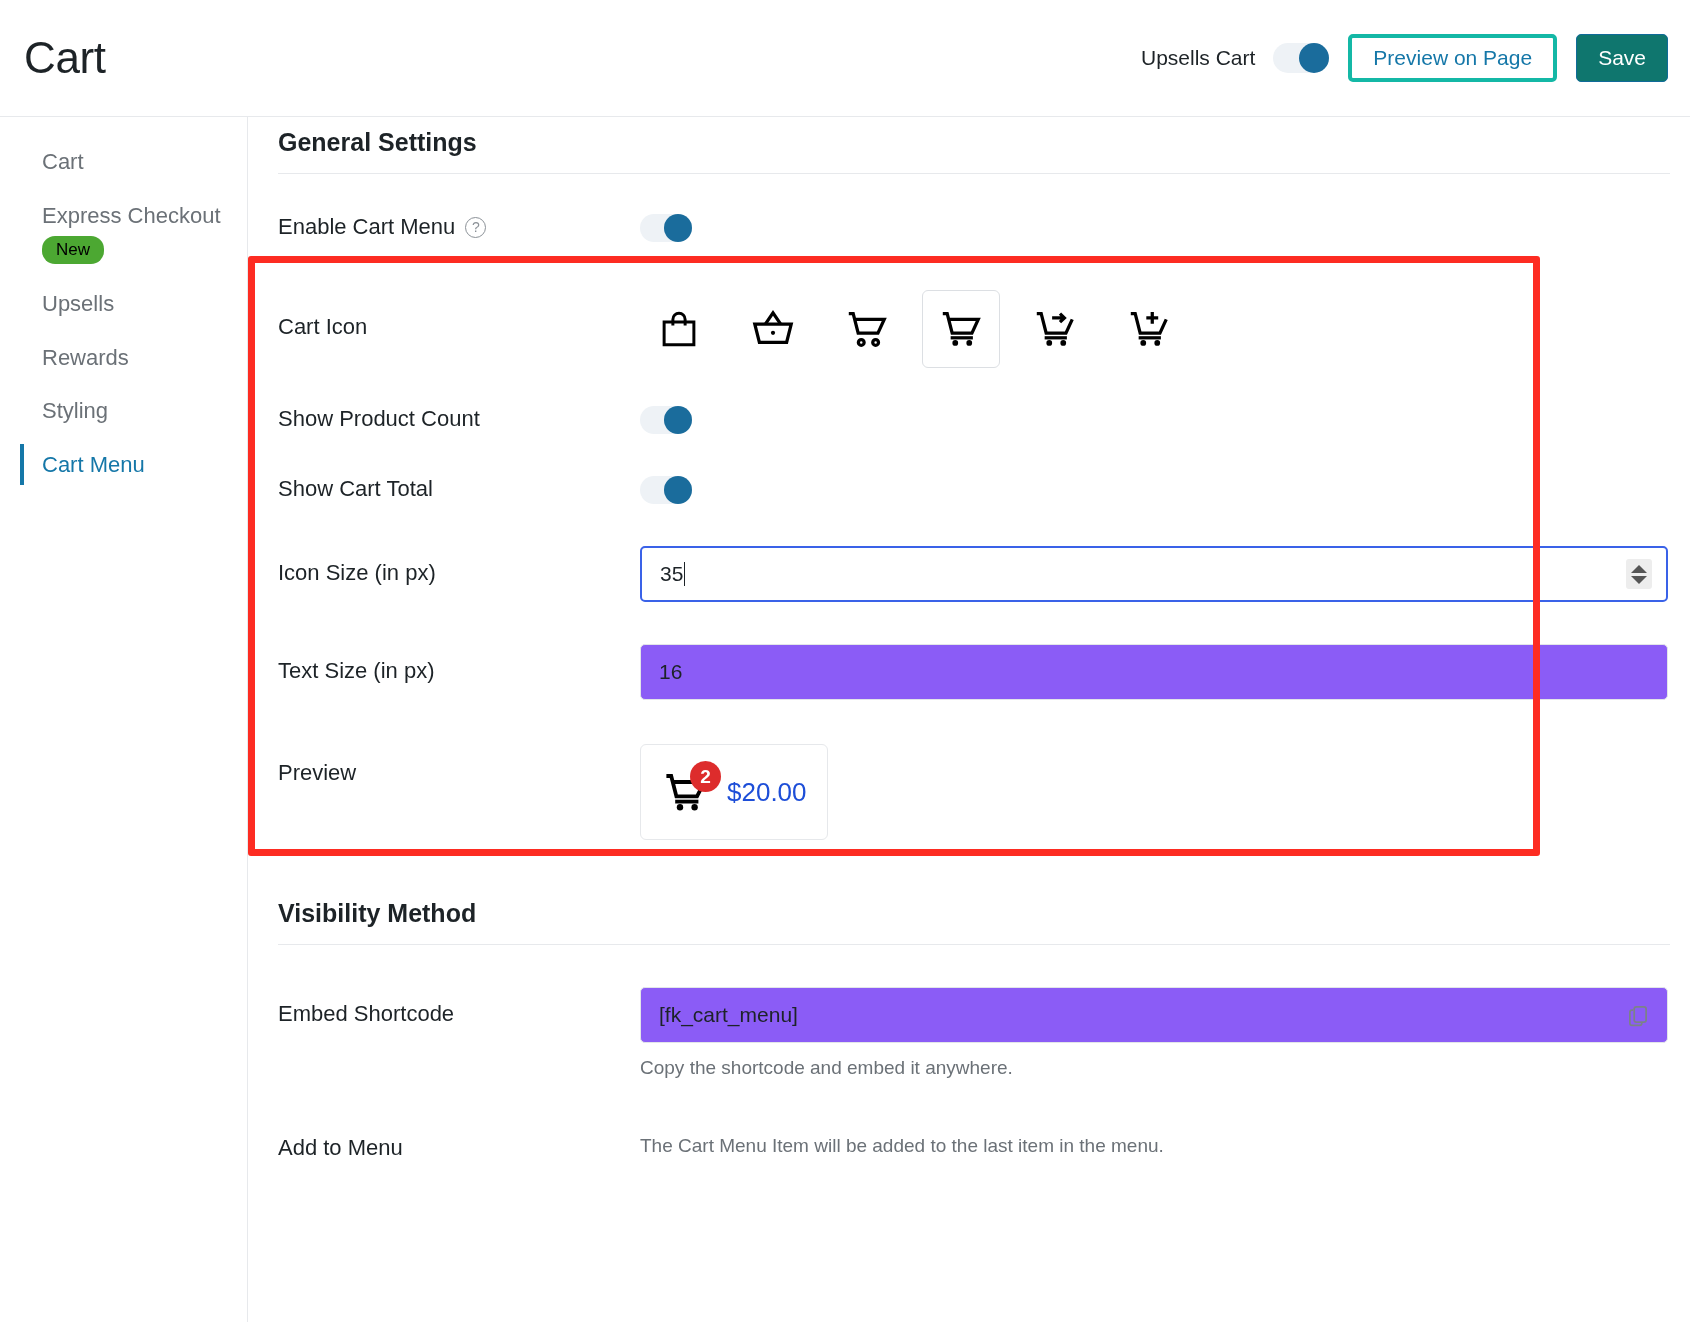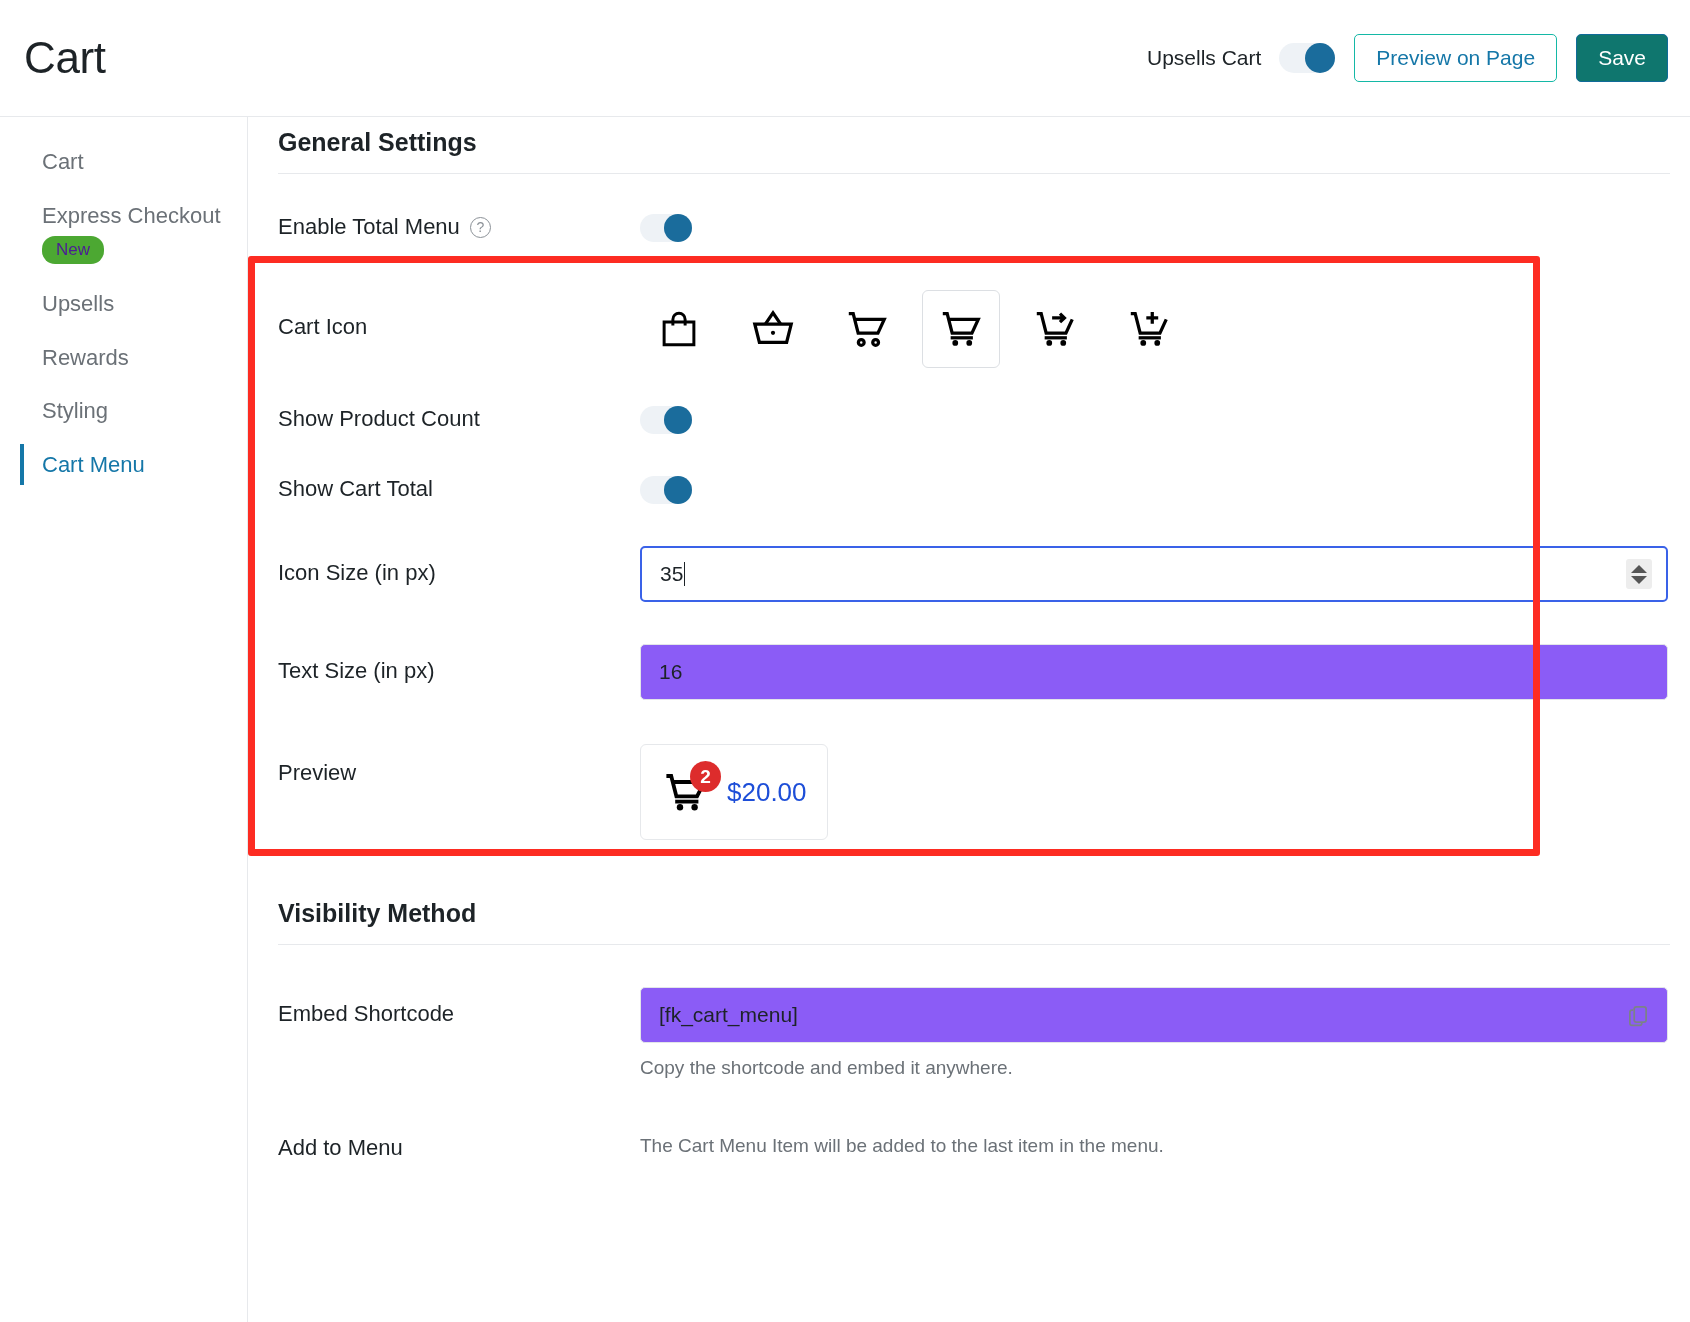--- a/index.html
+++ b/index.html
@@ -40,21 +40,21 @@
   }
   .toggle.small { width: 52px; height: 28px; }
   .toggle.small .knob { width: 28px; height: 28px; }
 
   .btn {
     font-family: "Liberation Sans", sans-serif;
     font-size: 21px; border-radius: 5px; cursor: pointer;
     padding: 0 21px; height: 48px; display: inline-flex; align-items: center; justify-content: center;
   }
   .btn-outline {
-    background: #fff; color: #1577a8; border: 1px solid #14b8a6;
+    background: #fff; color: #1577a8; border: 4px solid #14b8a6;
   }
   .btn-primary {
     background: #0f766e; color: #fff; border: 1px solid #106b99;
   }
 
   
   .body { position: absolute; left: 0; top: 117px; width: 1690px; height: 1205px; display: flex; }
 
   .sidebar {
     width: 248px; flex: 0 0 248px; padding-top: 18px; position: relative;
@@ -64,21 +64,21 @@
     position: relative; padding: 13px 0 13px 42px;
     font-size: 22px; color: #6b7177; cursor: pointer; line-height: 1.25;
   }
   .nav-item.active { color: #1577a8; }
   .nav-item.active::before {
     content: ""; position: absolute; left: 20px; top: 6px; bottom: 6px;
     width: 4px; background: #1577a8;
   }
   .badge-new {
     display: inline-block; margin-top: 7px;
-    background: #4ca832; color: #4c1d95; font-size: 17px;
+    background: #4ca832; color: #000000; font-size: 17px;
     padding: 4px 14px; border-radius: 13px; line-height: 1.2;
   }
 
   .content { flex: 1 1 auto; position: relative; padding-left: 30px; }
 
   .section-title {
     font-size: 25px; font-weight: bold; color: #1d2327;
     padding-top: 11px; padding-bottom: 16px;
   }
   .divider { height: 1px; background: #e7e9ec; margin-right: 20px; }
@@ -203,21 +203,21 @@
       </div>
     </div>
 
     <div class="content">
 
       <div class="section-title">General Settings</div>
       <div class="divider"></div>
 
       <div class="row" style="margin-top:40px;">
         <div class="row-label">
-          <span>Enable Total Menu</span>
+          <span>Enable Cart Menu</span>
           <span class="help-icon">?</span>
         </div>
         <div class="row-control">
           <div class="toggle small">
               <div class="knob"></div>
             </div>
         </div>
       </div>
 
       <div class="row" style="margin-top:48px;">

